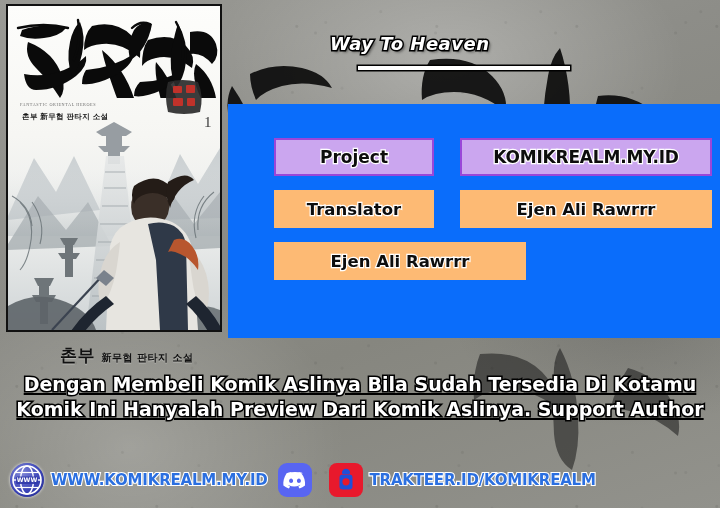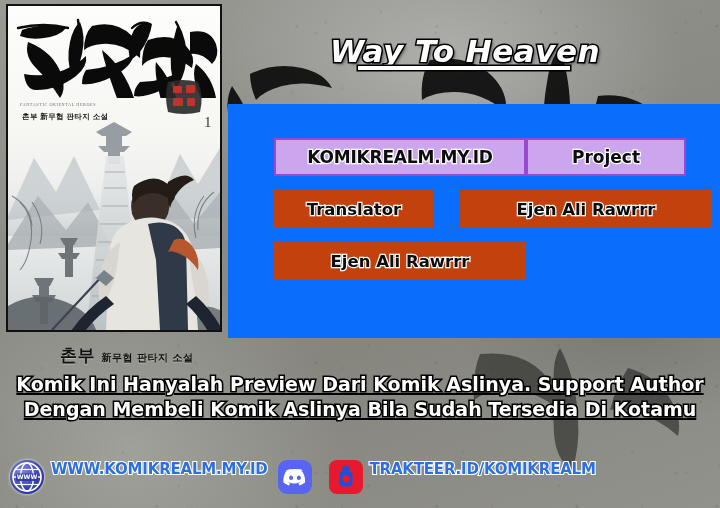--- a/index.html
+++ b/index.html
@@ -56,21 +56,21 @@
     position:absolute;left:156px;top:70px;width:40px;height:40px;
   }
   .cover-vol{
     position:absolute;left:196px;top:108px;font-size:15px;color:#3b3b3b;
     font-family:"Liberation Serif", serif;
   }
 
   
   .series-title{
     position:absolute;left:330px;top:33px;
-    font-size:31px;font-weight:bold;font-style:italic;
+    font-size:18px;font-weight:bold;font-style:italic;
     color:#ffffff;white-space:nowrap;letter-spacing:.5px;
     font-family:"DejaVu Sans", sans-serif;
     -webkit-text-stroke:3px #000;
     paint-order:stroke fill;
     text-shadow:2px 2px 3px rgba(0,0,0,.55);
   }
   .title-underline{
     position:absolute;left:358px;top:66px;width:212px;height:4px;
     background:#ffffff;box-shadow:0 0 0 1.5px #000;
   }
@@ -91,21 +91,21 @@
   .cell span{
     font-family:"DejaVu Sans", sans-serif;
     font-weight:bold;font-size:17px;color:#0d0d0d;
     -webkit-text-stroke:2.4px #ffffff;
     paint-order:stroke fill;
     white-space:nowrap;
   }
   .cell-label{width:160px;margin-right:26px;}
   .cell-value{width:252px;}
   .row-highlight .cell{background:#cba6ef;border:2px solid #9a47d8;}
-  .row-normal  .cell{background:#c2410c;}
+  .row-normal  .cell{background:#fdba74;}
   .row-normal .cell span{font-size:16.5px;}
   .cell-value span{font-size:16.5px;}
   .row-highlight .cell-value span{font-size:17px;letter-spacing:-.2px;}
 
   
   .kr-strap{
     position:absolute;left:60px;top:344px;white-space:nowrap;
     font-family:"DejaVu Sans", sans-serif;
     font-weight:bold;color:#111;font-size:17px;letter-spacing:.5px;
     text-shadow:0 1px 1px rgba(255,255,255,.35);
@@ -125,21 +125,21 @@
     text-decoration:underline;
     text-decoration-thickness:2px;
     text-underline-offset:2px;
   }
 
   
   .footer{
     position:absolute;left:0;top:452px;width:720px;height:56px;
     display:flex;align-items:center;justify-content:flex-start;
   }
-  .flink{display:flex;height:40px;}
+  .flink{display:flex;align-items:center;height:40px;}
   .flink .ficon{width:34px;height:34px;flex:0 0 34px;margin:0 7px 0 10px;position:relative;}
   .flink .ftext{
     font-family:"DejaVu Sans", sans-serif;
     font-weight:bold;font-size:15px;color:#2b6fe0;
     -webkit-text-stroke:2.2px #ffffff;
     paint-order:stroke fill;
     white-space:nowrap;letter-spacing:-.2px;
   }
   .ficon.globe{
     border-radius:50%;
@@ -322,25 +322,25 @@
     <div class="cover-vol">1</div>
   </div>
 
   <div class="series-title">Way To Heaven</div>
   <div class="title-underline"></div>
 
   <div class="credits-panel">
     <div class="credits-table">
 
       <div class="credit-row row-highlight">
+        <div class="cell cell-label">
+          <span>Project</span>
+        </div>
         <div class="cell cell-value">
           <span>KOMIKREALM.MY.ID</span>
-        </div>
-        <div class="cell cell-label">
-          <span>Project</span>
         </div>
       </div>
 
       <div class="credit-row row-normal">
         <div class="cell cell-label">
           <span>Translator</span>
         </div>
         <div class="cell cell-value">
           <span>Ejen Ali Rawrrr</span>
         </div>
@@ -354,22 +354,22 @@
 
     </div>
   </div>
 
   <div class="kr-strap">
     <span>촌부</span>
     <span class="small">新무협 판타지 소설</span>
   </div>
 
   <div class="disclaimer">
+    <div class="line">Dengan Membeli Komik Aslinya Bila Sudah Tersedia Di Kotamu</div>
     <div class="line">Komik Ini Hanyalah Preview Dari Komik Aslinya. Support Author</div>
-    <div class="line">Dengan Membeli Komik Aslinya Bila Sudah Tersedia Di Kotamu</div>
   </div>
 
   <div class="footer">
 
     <div class="flink">
       <div class="ficon globe">
         <svg width="34" height="34" viewBox="0 0 34 34">
           <circle cx="17" cy="17" r="14" fill="none" stroke="#ffffff" stroke-width="1.6"></circle>
           <ellipse cx="17" cy="17" rx="6.5" ry="14" fill="none" stroke="#ffffff" stroke-width="1.4"></ellipse>
           <path d="M3 17 H31" stroke="#ffffff" stroke-width="1.4"></path>

